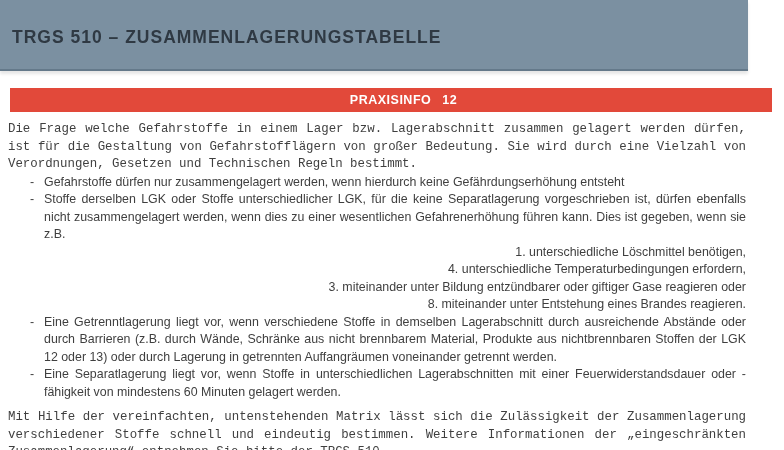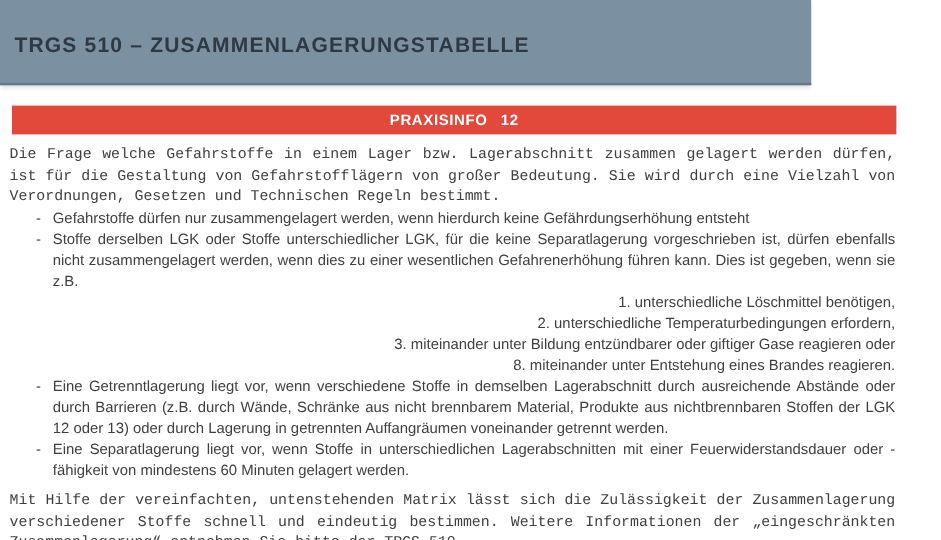--- a/index.html
+++ b/index.html
@@ -10,21 +10,21 @@
   }
   .page {
     position: relative;
     width: 784px; height: 450px;
     background: #ffffff;
     overflow: hidden;
   }
   .header {
     position: absolute;
     left: 0; top: 0;
-    width: 676px; height: 69px;
+    width: 748px; height: 69px;
     background: #7B90A1;
     border-bottom: 2px solid #64798A;
     box-shadow: 0 3px 3px rgba(0,0,0,0.10);
   }
   .title {
     margin: 0;
     padding: 27px 0 0 12px;
     font-size: 17.5px;
     font-weight: bold;
     letter-spacing: 1px;
@@ -37,20 +37,21 @@
     width: 737px; height: 24px;
     background: #E2493A;
     display: flex;
     align-items: center;
     justify-content: center;
     gap: 11px;
     color: #ffffff;
     font-size: 12.5px;
     font-weight: bold;
     letter-spacing: 0.5px;
+    padding-left: 25px;
   }
   .doc-body {
     position: absolute;
     left: 8px; top: 121px;
     width: 738px;
     font-size: 12.4px;
     line-height: 17.5px;
     color: #3F3F3F;
     text-align: justify;
   }
@@ -96,21 +97,21 @@
         <span class="marker">-</span>
         <div class="btext">Gefahrstoffe dürfen nur zusammengelagert werden, wenn hierdurch keine Gefährdungserhöhung entsteht</div>
       </li>
 
       <li class="bullet">
         <span class="marker">-</span>
         <div class="btext">
           <span>Stoffe derselben LGK oder Stoffe unterschiedlicher LGK, für die keine Separatlagerung vorgeschrieben ist, dürfen ebenfalls nicht zusammengelagert werden, wenn dies zu einer wesentlichen Gefahrenerhöhung führen kann. Dies ist gegeben, wenn sie z.B.</span>
           <div class="numbered">
             <div>1. unterschiedliche Löschmittel benötigen,</div>
-            <div>2. unterschiedliche Temperaturbedingungen erfordern,</div>
+            <div>4. unterschiedliche Temperaturbedingungen erfordern,</div>
             <div>3. miteinander unter Bildung entzündbarer oder giftiger Gase reagieren oder</div>
             <div>8. miteinander unter Entstehung eines Brandes reagieren.</div>
           </div>
         </div>
       </li>
 
       <li class="bullet">
         <span class="marker">-</span>
         <div class="btext">Eine Getrenntlagerung liegt vor, wenn verschiedene Stoffe in demselben Lagerabschnitt durch ausreichende Abstände oder durch Barrieren (z.B. durch Wände, Schränke aus nicht brennbarem Material, Produkte aus nichtbrennbaren Stoffen der LGK 12 oder 13) oder durch Lagerung in getrennten Auffangräumen voneinander getrennt werden.</div>
       </li>

